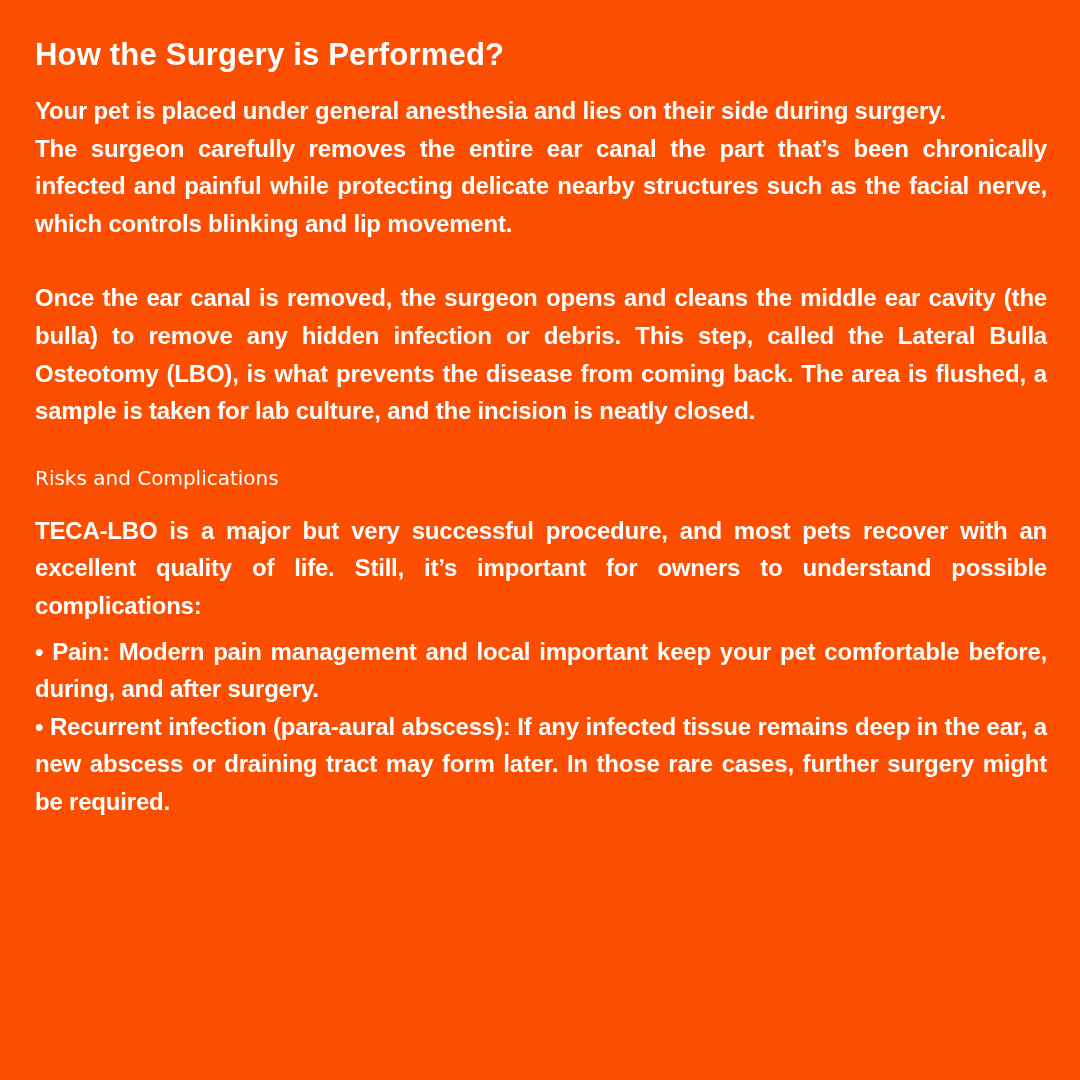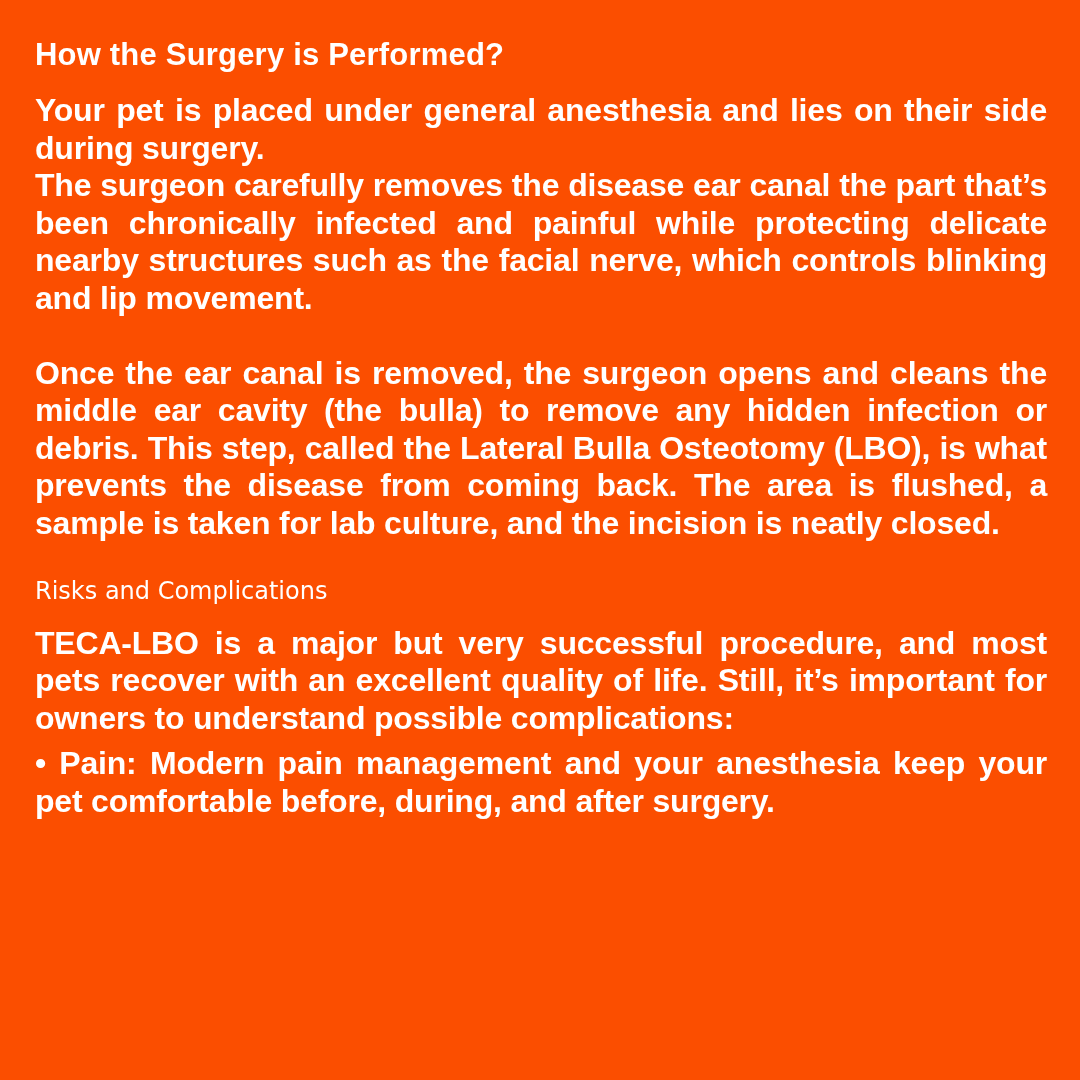--- a/index.html
+++ b/index.html
@@ -17,28 +17,28 @@
   }
   .h1 {
     font-size: 31px;
     font-weight: 700;
     line-height: 42px;
     letter-spacing: 0.2px;
     margin-bottom: 16px;
   }
   .h2 {
     font-family: "DejaVu Sans", sans-serif;
-    font-size: 24px;
+    font-size: 20px;
     font-weight: 400;
     line-height: 44px;
     margin-top: 26px;
     margin-bottom: 12px;
   }
   .body-text, .bullet {
-    font-size: 32px;
+    font-size: 24px;
     font-weight: 700;
     line-height: 37.6px;
     letter-spacing: -0.2px;
     text-align: justify;
     text-justify: inter-word;
   }
   .para { margin-bottom: 0; }
   .para + .para { margin-top: 37px; }
   .intro { margin-bottom: 8px; }
   .bullet-list { margin-top: 0; }
@@ -46,31 +46,32 @@
 </head>
 <body style="background-color: rgb(251, 78, 0); color: rgb(255, 255, 255);">
 
 <div class="page">
 
   <div class="section">
     <h1 class="h1">How the Surgery is Performed?</h1>
 
     <div class="body-text para">
       <div>Your pet is placed under general anesthesia and lies on their side during surgery.</div>
-      <div>The surgeon carefully removes the disease ear canal the part that’s been chronically infected and painful while protecting delicate nearby structures such as the facial nerve, which controls blinking and lip movement.</div>
+      <div>The surgeon carefully removes the entire ear canal the part that’s been chronically infected and painful while protecting delicate nearby structures such as the facial nerve, which controls blinking and lip movement.</div>
     </div>
 
     <div class="body-text para">
       <div>Once the ear canal is removed, the surgeon opens and cleans the middle ear cavity (the bulla) to remove any hidden infection or debris. This step, called the Lateral Bulla Osteotomy (LBO), is what prevents the disease from coming back. The area is flushed, a sample is taken for lab culture, and the incision is neatly closed.</div>
     </div>
   </div>
 
   <div class="section">
     <h2 class="h2">Risks and Complications</h2>
 
     <div class="body-text intro">TECA-LBO is a major but very successful procedure, and most pets recover with an excellent quality of life. Still, it’s important for owners to understand possible complications:</div>
 
     <div class="bullet-list">
-      <div class="bullet">• Pain: Modern pain management and your anesthesia keep your pet comfortable before, during, and after surgery.</div>
+      <div class="bullet">• Pain: Modern pain management and local important keep your pet comfortable before, during, and after surgery.</div>
+      <div class="bullet">• Recurrent infection (para-aural abscess): If any infected tissue remains deep in the ear, a new abscess or draining tract may form later. In those rare cases, further surgery might be required.</div>
     </div>
   </div>
 
 </div>
 
 </body></html>

